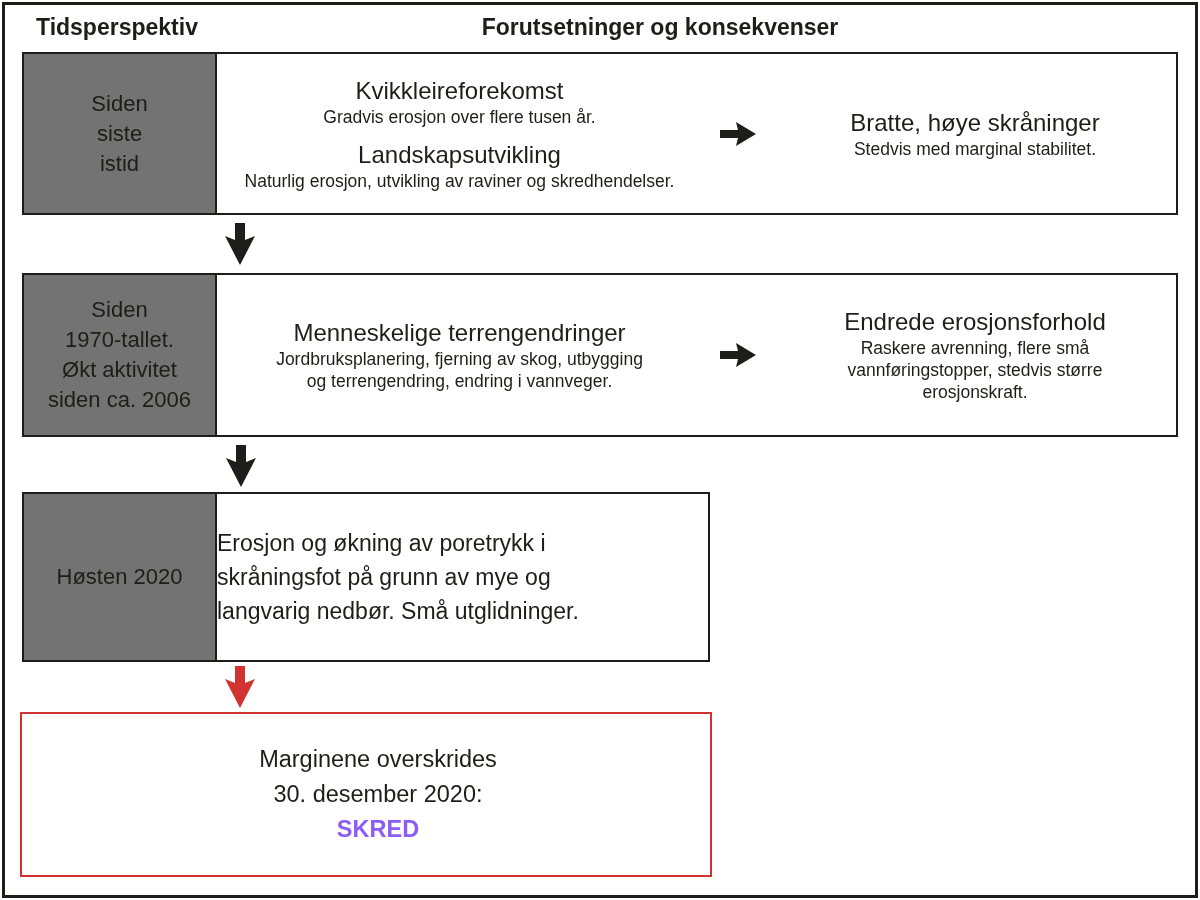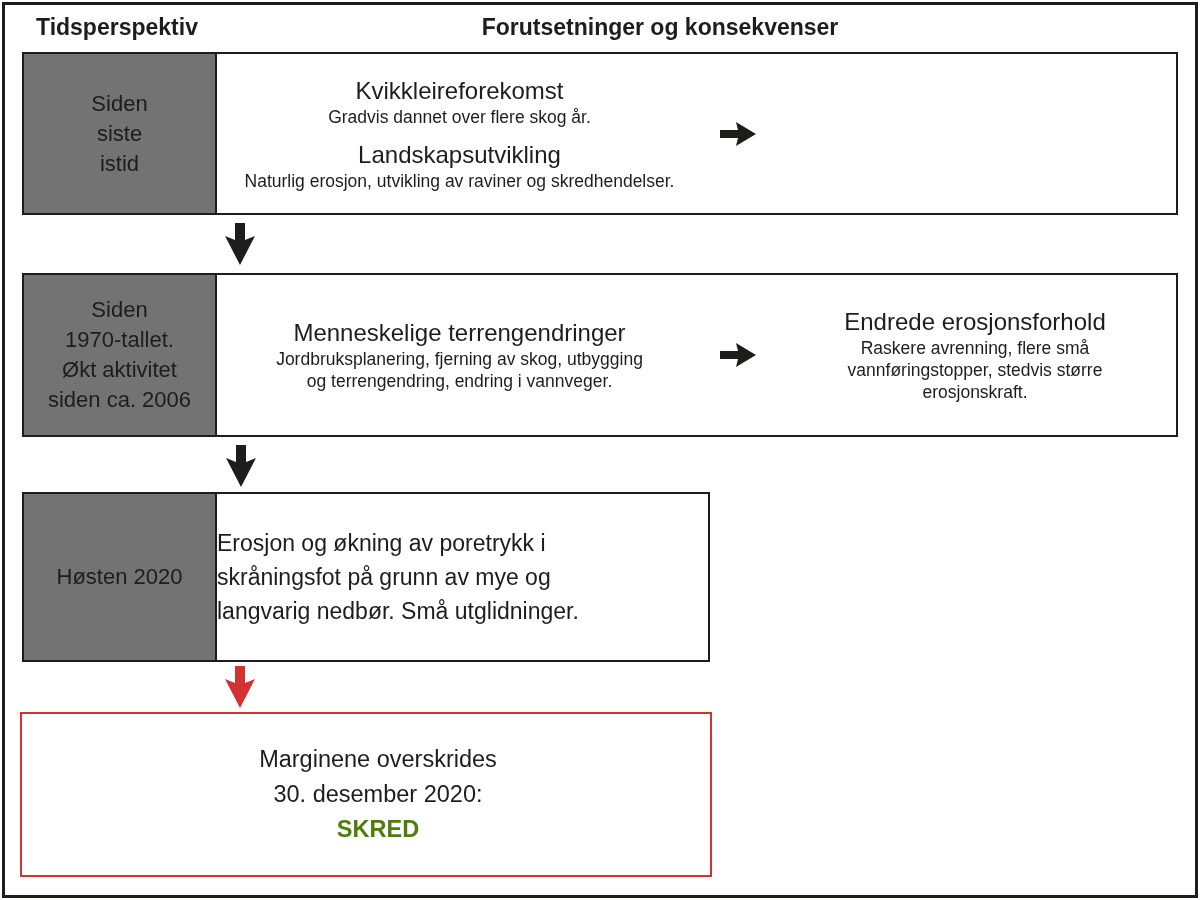--- a/index.html
+++ b/index.html
@@ -35,51 +35,55 @@
   #arrow1{left:221px;top:223px;}
   #arrow2{left:222px;top:445px;}
   #arrow3{left:221px;top:666px;}
 
   .finalbox{
     position:absolute;left:20px;top:712px;width:692px;height:165px;
     border:2.5px solid #d23330;box-sizing:border-box;
     display:flex;flex-direction:column;justify-content:center;align-items:center;
     text-align:center;font-size:23.5px;line-height:35px;background:#fff;padding-left:24px;
   }
-  .skred{color:#4d7c0f;font-weight:bold;}
+  .skred{color:#8b5cf6;font-weight:bold;}
 </style>
 </head>
 <body>
 
 <div class="canvas">
   <div class="frame"></div>
 
   <div class="hdr hdr-left">Tidsperspektiv</div>
   <div class="hdr hdr-right">Forutsetninger og konsekvenser</div>
 
   <div class="rowbox" id="row1">
     <div class="timecell">
       <div>Siden</div>
       <div>siste</div>
       <div>istid</div>
     </div>
     <div class="midcell">
       <div class="block">
         <div class="btitle">Kvikkleireforekomst</div>
-        <div class="bsub">Gradvis dannet over flere skog år.</div>
+        <div class="bsub">Gradvis erosjon over flere tusen år.</div>
       </div>
       <div class="block">
         <div class="btitle">Landskapsutvikling</div>
         <div class="bsub">Naturlig erosjon, utvikling av raviner og skredhendelser.</div>
       </div>
     </div>
     <div class="arrowcell">
       <svg width="38" height="26" viewBox="0 0 38 26">
         <polygon points="1,9 19,9 17,1 37,13 17,25 19,17 1,17" fill="#1d1d1b"></polygon>
       </svg>
+    </div>
+    <div class="rescell">
+      <div class="btitle">Bratte, høye skråninger</div>
+      <div class="bsub">Stedvis med marginal stabilitet.</div>
     </div>
   </div>
 
   <svg class="down-arrow" id="arrow1" width="38" height="43" viewBox="0 0 38 43">
     <polygon points="14,0 24,0 24,17 34,13 19,42 4,13 14,17" fill="#1d1d1b"></polygon>
   </svg>
 
   <div class="rowbox" id="row2">
     <div class="timecell">
       <div>Siden</div>

